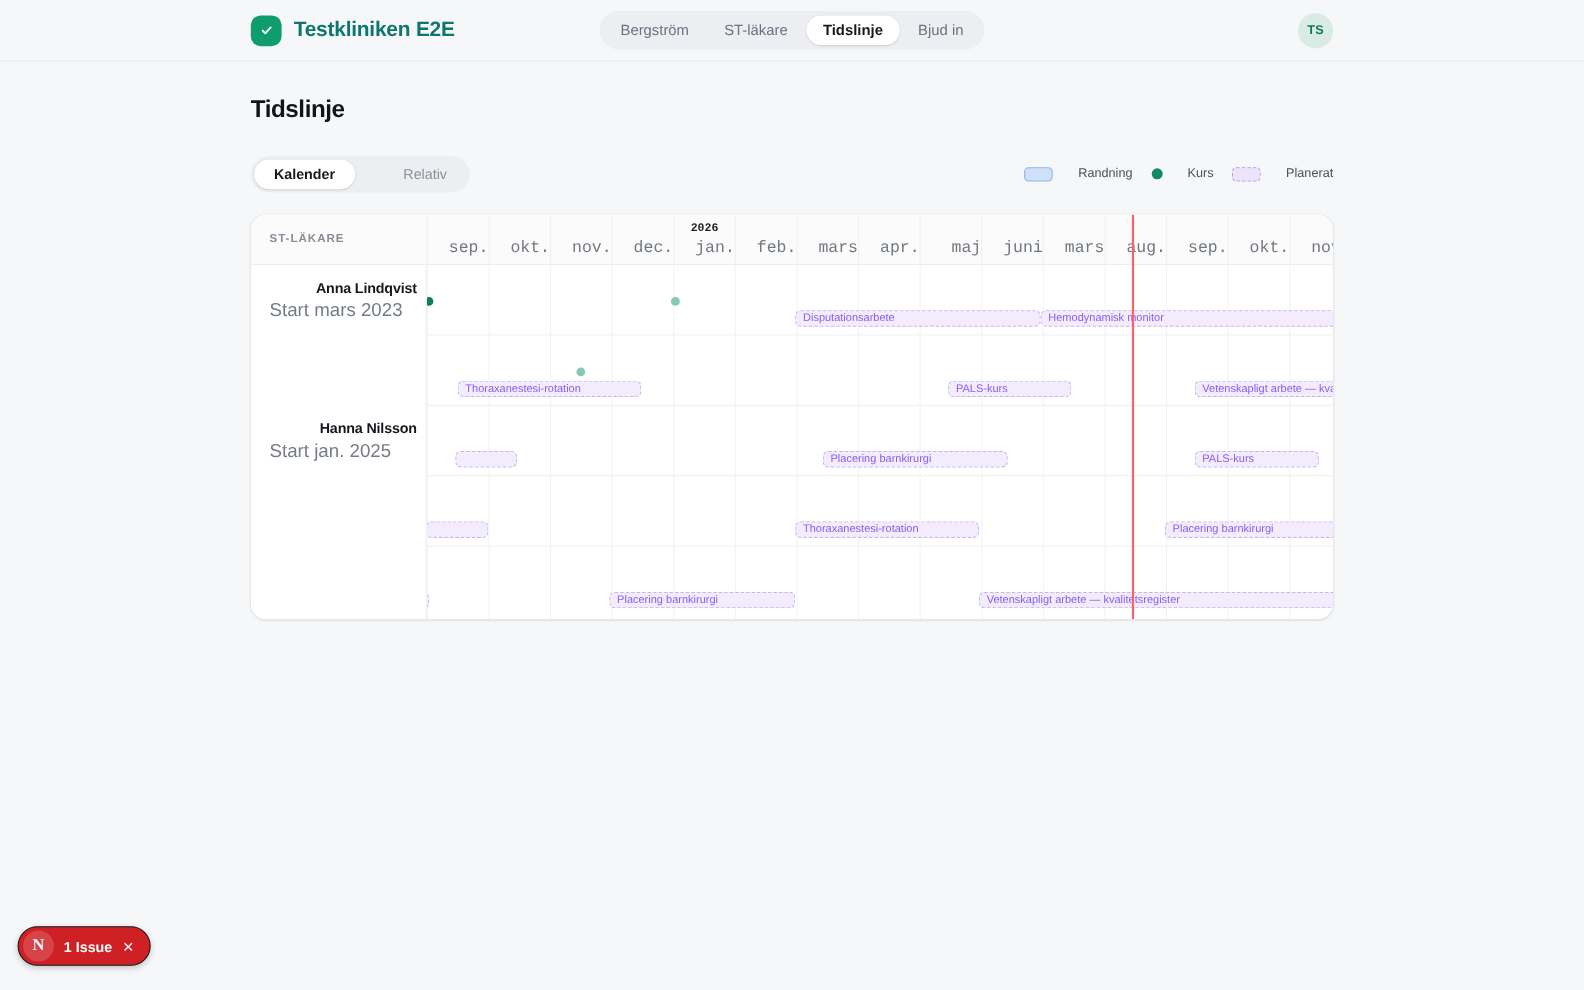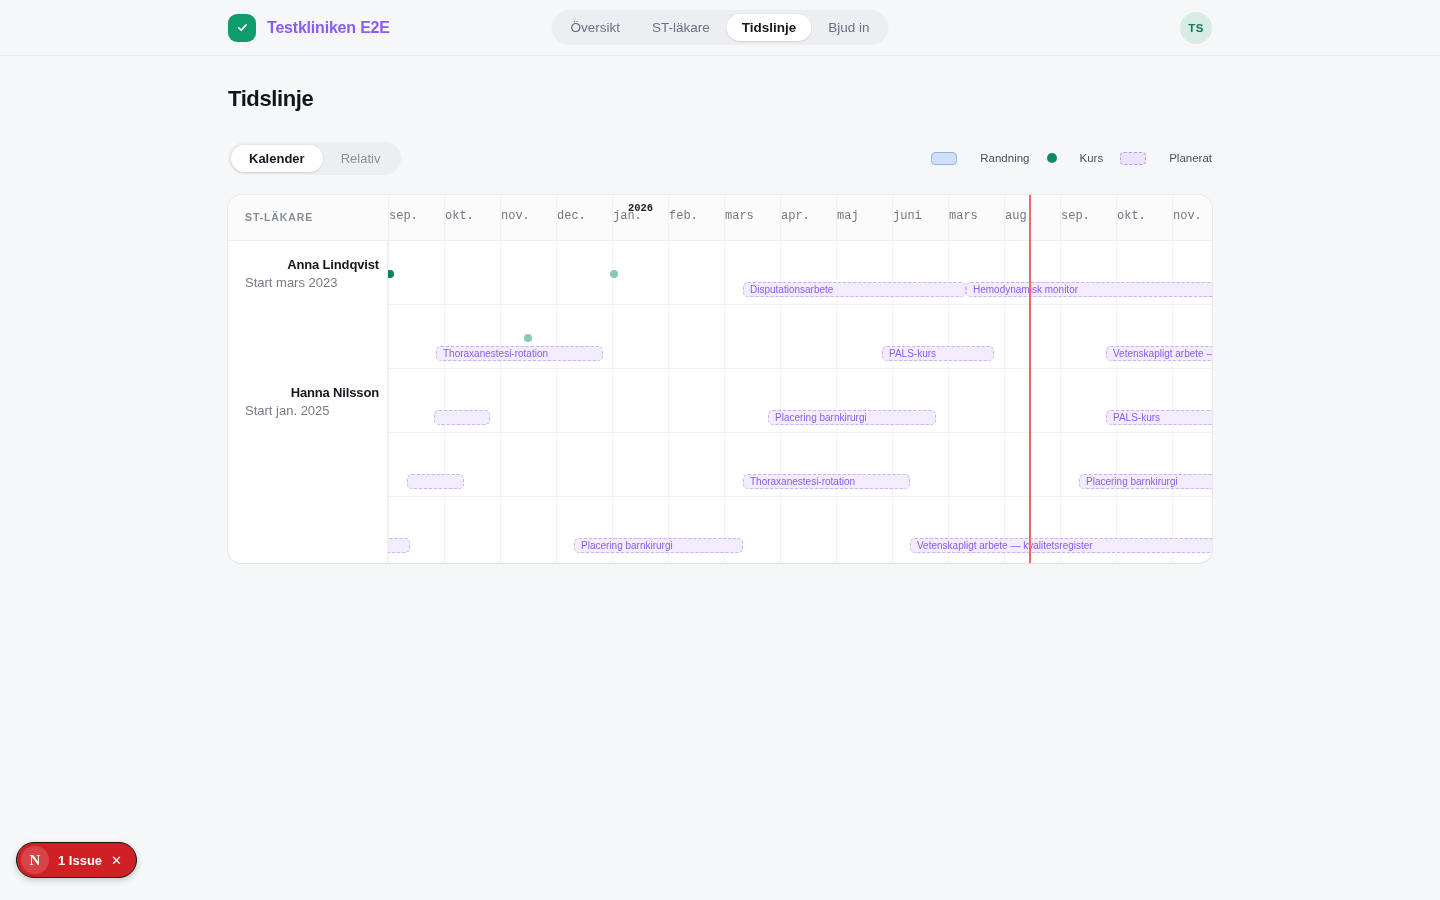--- a/index.html
+++ b/index.html
@@ -19,21 +19,21 @@
     border-bottom: 1px solid #e9ebee;
     display: flex; align-items: center;
   }
   .brand { position: absolute; left: 228px; display: flex; align-items: center; gap: 11px; }
   .brand-mark {
     width: 28px; height: 28px; border-radius: 9px;
     background: #0f9d6e;
     display: flex; align-items: center; justify-content: center;
     color: #fff; font-size: 13px; line-height: 1;
   }
-  .brand-name { font-size: 16px; font-weight: 700; color: #8b5cf6; letter-spacing: -0.2px; }
+  .brand-name { font-size: 19px; font-weight: 700; color: #0f766e; letter-spacing: -0.2px; }
 
   .navpill {
     position: absolute; left: 50%; transform: translateX(-50%);
     display: flex; align-items: center; gap: 2px;
     background: #edeef1; border-radius: 999px; padding: 4px;
   }
   .navpill .tab {
     font-size: 13.5px; color: #6b7280; padding: 6px 15px;
     border-radius: 999px; cursor: pointer; white-space: nowrap;
     border: none; background: transparent;
@@ -56,21 +56,21 @@
   
   .page { padding: 30px 228px 0 228px; }
   .page-title { font-size: 22px; font-weight: 700; color: #111418; letter-spacing: -0.4px; }
 
   .controls {
     margin-top: 29px; height: 34px;
     display: flex; align-items: center; justify-content: space-between;
   }
   .segmented {
     display: inline-flex; align-items: flex-start;
-    background: #edeef1; border-radius: 999px; padding: 3px;
+    background: #edeef1; border-radius: 999px; padding: 3px; gap: 26px;
   }
   .segmented .seg {
     font-size: 13px; color: #8a9099; padding: 6px 18px; border-radius: 999px;
     cursor: pointer; border: none; background: transparent; font-family: inherit;
   }
   .segmented .seg.active {
     background: #fff; color: #15181d; font-weight: 600;
     box-shadow: 0 1px 2px rgba(16,24,40,.10), 0 0 0 .5px rgba(16,24,40,.05);
   }
 
@@ -103,22 +103,22 @@
   .head-divider { position: absolute; left: 160px; top: 0; bottom: 0; width: 1px; background: #eceef1; }
 
   .scroller { position: absolute; left: 160px; top: 0; right: 0; bottom: 0; overflow: hidden; }
   .months { position: relative; height: 46px; }
   .month {
     position: absolute; top: 0; width: 56px; height: 46px;
     border-left: 1px solid #f0f1f4;
     font-family: Liberation Mono, monospace;
   }
   .month .mname {
-    position: absolute; bottom: 18px; left: 0; right: 0; text-align: left;
-    font-size: 12px; color: #72787f;
+    position: absolute; bottom: 7px; left: 0; right: 0; text-align: right;
+    font-size: 15px; color: #72787f;
   }
   .month .myear {
     position: absolute; top: 7px; left: 0; right: 0; text-align: center;
     font-size: 10.5px; color: #1b1f25; font-weight: 700;
   }
 
   .rows { position: absolute; left: 0; top: 46px; right: 0; bottom: 0; }
   .grid-col {
     position: absolute; top: 0; bottom: 0; width: 1px; background: #f2f3f5;
   }
@@ -131,34 +131,34 @@
   .namecol {
     position: absolute; left: 0; top: 46px; width: 160px; bottom: 0;
     background: #fff; z-index: 3;
     border-right: 1px solid #eceef1;
   }
   .namecell {
     position: absolute; left: 17px; right: 8px; height: 64px;
     display: flex; flex-direction: column; justify-content: center; gap: 3px;
   }
   .nm { font-size: 13px; font-weight: 700; color: #14181d; letter-spacing: -0.15px; text-align: right; }
-  .st { font-size: 13px; color: #767c85; }
+  .st { font-size: 17px; color: #767c85; }
 
   .today {
     position: absolute; top: 0; bottom: 0; width: 1.5px;
     background: #f4656b; z-index: 4; pointer-events: none;
   }
 
   .bar {
     position: absolute; height: 15px; border-radius: 5px;
     display: flex; align-items: center;
     font-size: 10px; white-space: nowrap; overflow: hidden;
     padding-left: 6px;
   }
-  .bar.planerat { background: #f2ecfd; border: 1px dashed #c9b2f0; color: #8b5cf6; margin-left: 20px; }
+  .bar.planerat { background: #f2ecfd; border: 1px dashed #c9b2f0; color: #8b5cf6; }
   .dot {
     position: absolute; width: 8px; height: 8px; border-radius: 50%;
     transform: translate(-50%, -50%);
   }
 
   
   .devbadge {
     position: absolute; left: 16px; bottom: 22px;
     height: 36px; display: inline-flex; align-items: center; gap: 9px;
     background: #cf2026; border: 1px solid #171717; border-radius: 999px;
@@ -181,21 +181,21 @@
   <div class="brand">
     <div class="brand-mark">
       <svg width="13" height="13" viewBox="0 0 16 16" fill="none" aria-hidden="true">
         <path d="M3.4 8.4l3 3 6-6.6" stroke="#ffffff" stroke-width="2.1" stroke-linecap="round" stroke-linejoin="round"></path>
       </svg>
     </div>
     <span class="brand-name">Testkliniken E2E</span>
   </div>
 
   <nav class="navpill">
-    <button class="tab">Översikt</button>
+    <button class="tab">Bergström</button>
     <button class="tab">ST-läkare</button>
     <button class="tab active">Tidslinje</button>
     <button class="tab">Bjud in</button>
   </nav>
 
   <div class="avatar">TS</div>
 </div>
 
 <div class="page">
   <h1 class="page-title">Tidslinje</h1>

